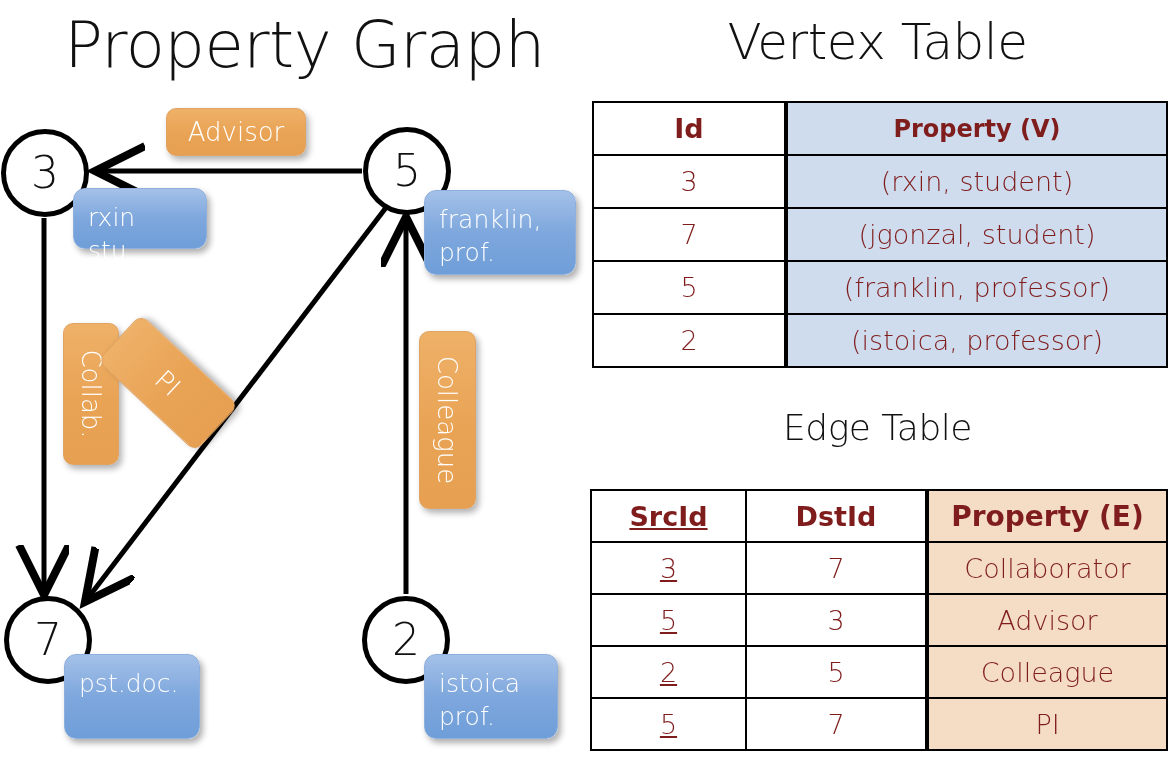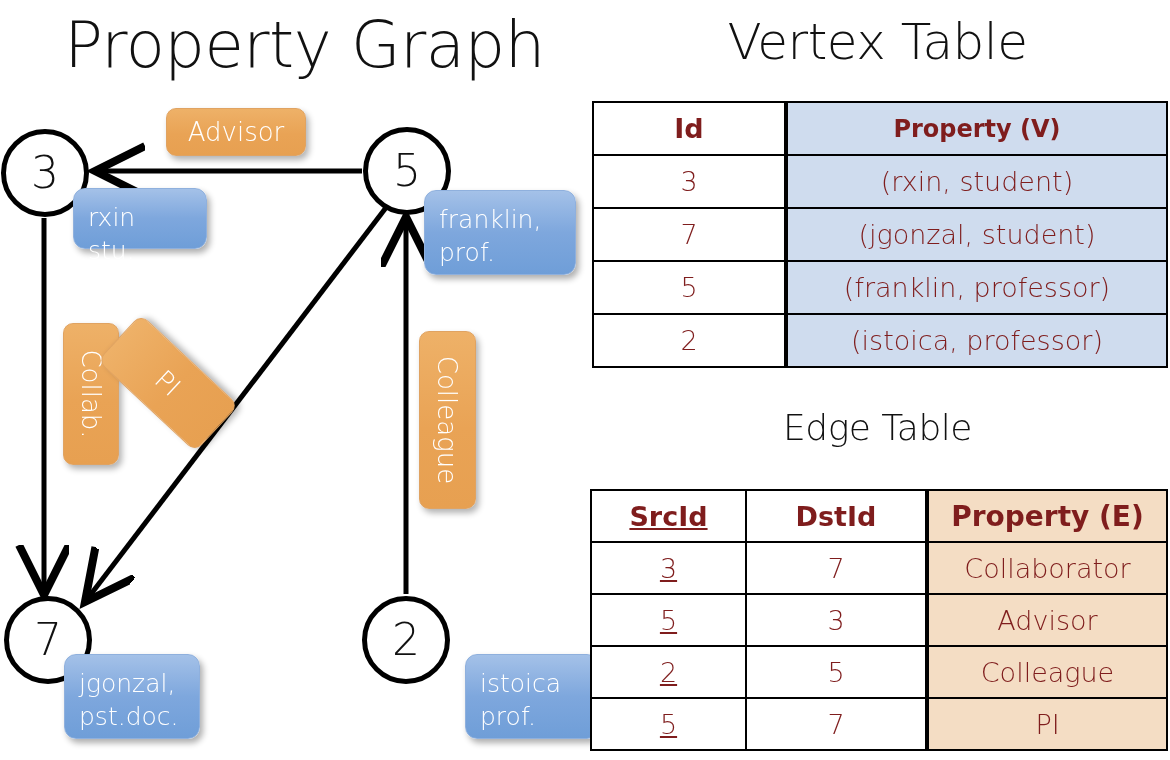--- a/index.html
+++ b/index.html
@@ -88,21 +88,21 @@
     font-family: "DejaVu Sans", sans-serif;
     font-weight: 300;
     font-size: 25px;
     line-height: 33px;
     padding: 12px 0 0 14px;
     box-sizing: border-box;
   }
   #vprop-3 { left: 64px;  top: 188px; width: 134px; height: 61px; margin-left: 9px; }
   #vprop-5 { left: 424px; top: 190px; width: 152px; height: 85px; }
   #vprop-7 { left: 64px;  top: 654px; width: 136px; height: 85px; }
-  #vprop-2 { left: 424px; top: 654px; width: 134px; height: 85px; margin-left: 41px; }
+  #vprop-2 { left: 424px; top: 654px; width: 134px; height: 85px; }
 
   
   .edge-badge {
     position: absolute;
     background: linear-gradient(to bottom, #eeb168 0%, #e9a355 55%, #e7a051 100%);
     border: 1px solid #e0a362;
     border-radius: 10px;
     box-shadow: 3px 4px 6px rgba(0,0,0,0.30);
     color: #ffffff;
     font-family: "DejaVu Sans", sans-serif;
@@ -211,21 +211,20 @@
 
   <div class="prop-box" id="vprop-3">
     <div>rxin</div>
     <div>stu.</div>
   </div>
   <div class="prop-box" id="vprop-5">
     <div>franklin,</div>
     <div>prof.</div>
   </div>
   <div class="prop-box" id="vprop-7">
-    <div>jgonzal,</div>
     <div>pst.doc.</div>
   </div>
   <div class="prop-box" id="vprop-2">
     <div>istoica</div>
     <div>prof.</div>
   </div>
 </div>
 
 <div class="title" id="title-vertex-table">Vertex Table</div>
 

